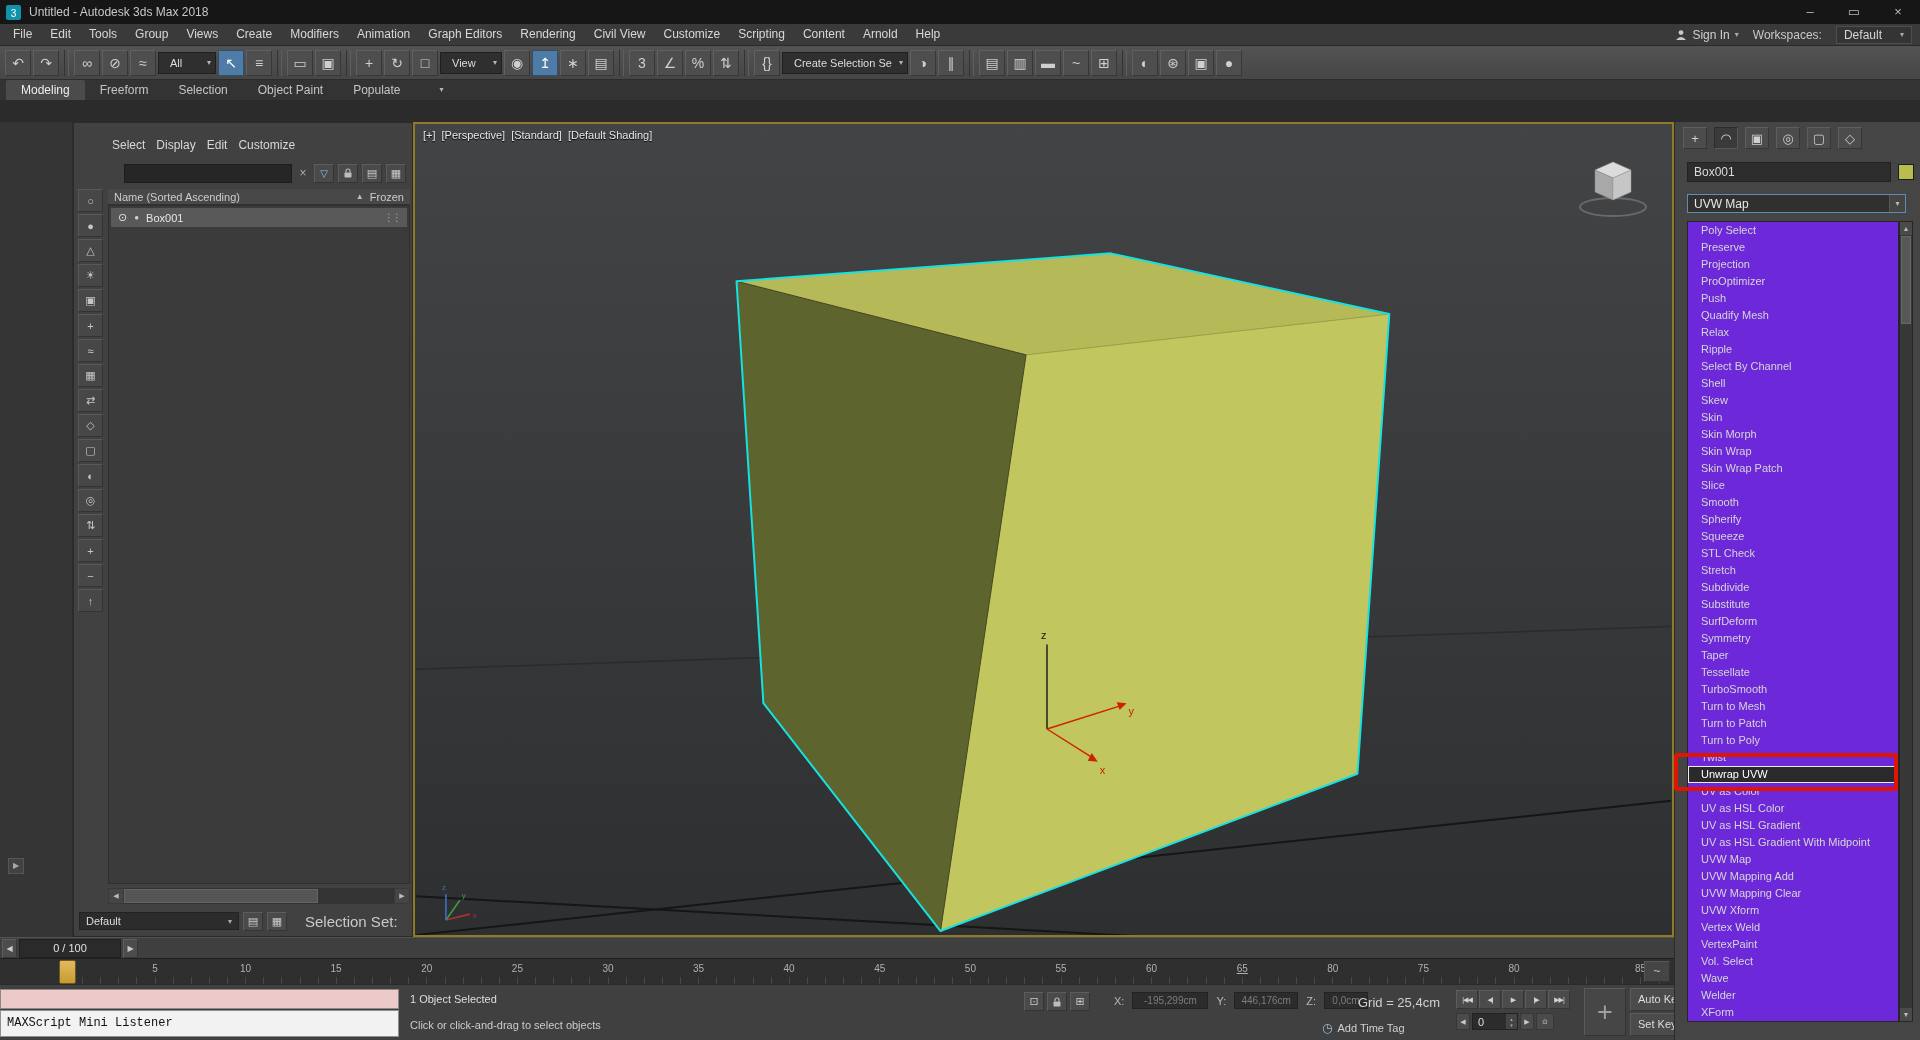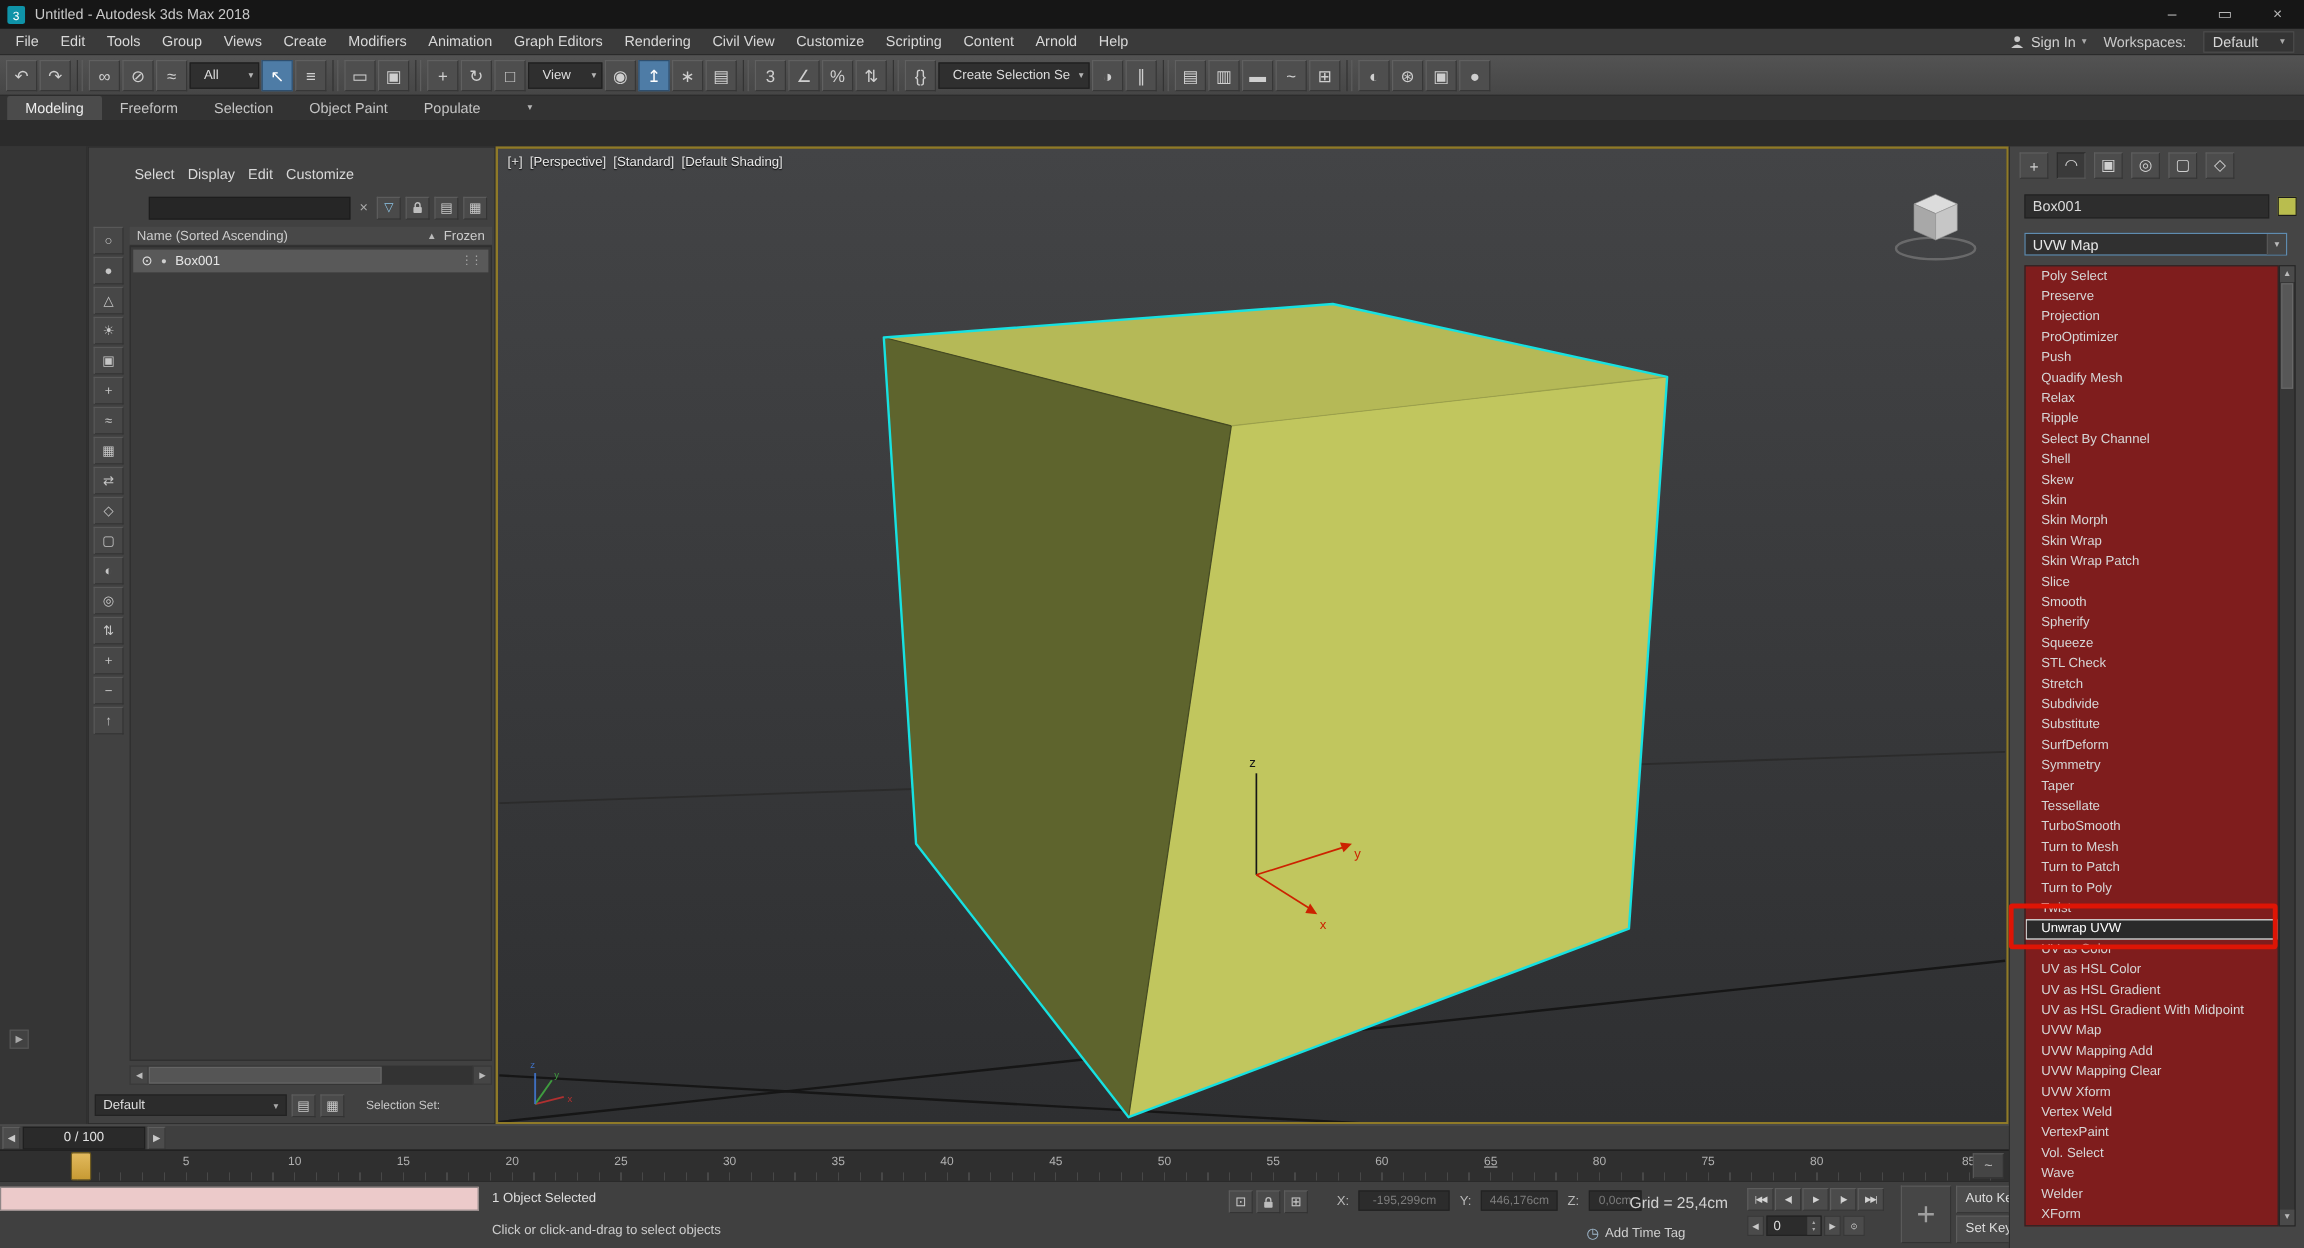--- a/index.html
+++ b/index.html
@@ -77,21 +77,21 @@
   .sicon { width:25px; height:23px; background:#474747; border:1px solid; border-color:#585858 #333 #333 #585858;
            display:flex; align-items:center; justify-content:center; font-size:11px; color:#c6c6c6; }
   .exp-hscroll { position:absolute; left:34px; right:2px; top:765px; height:16px; background:#333; display:flex; }
   .hs-btn { width:16px; background:#454545; border:1px solid #393939; font-size:7px; color:#bbb;
             display:flex; align-items:center; justify-content:center; }
   .hs-track { flex:1; position:relative; }
   .hs-thumb { position:absolute; left:0; top:1px; bottom:1px; width:72%; background:#555; border:1px solid #646464; }
   .exp-bottom { position:absolute; left:2px; right:2px; top:788px; height:20px; display:flex; align-items:center; gap:4px; padding:0 3px; }
   .exp-combo { width:160px; height:18px; background:#2c2c2c; border:1px solid #222; display:flex; align-items:center; padding:0 6px; font-size:11px; color:#ddd; }
   .exp-combo .spacer { flex:1; }
-  .sel-set-label { margin-left:14px; font-size:10px; color:#c9c9c9; }
+  .sel-set-label { margin-left:14px; font-size:15px; color:#c9c9c9; }
 
   
   .viewport { position:absolute; left:413px; top:122px; width:1261px; height:815px;
               border:2px solid #8f7a28; background:linear-gradient(#434446,#2e2f31); }
   .vp-svg { position:absolute; left:0; top:0; width:100%; height:100%; }
   .vp-label { position:absolute; left:8px; top:5px; display:flex; gap:6px; font-size:11px; color:#e8e8e8; text-shadow:0 1px 1px #000; }
   .viewcube { position:absolute; right:22px; top:26px; width:74px; height:74px; }
 
   
   .right-panel { position:absolute; left:1674px; top:122px; width:246px; height:918px; background:#454545; border-left:1px solid #2c2c2c; }
@@ -99,21 +99,21 @@
   .cp-tab { width:24px; height:22px; background:#4c4c4c; border:1px solid; border-color:#5e5e5e #363636 #363636 #5e5e5e;
             display:flex; align-items:center; justify-content:center; font-size:13px; color:#cfcfcf; }
   .cp-tab.active { background:#3a3a3a; border-color:#2c2c2c #575757 #575757 #2c2c2c; }
   .cp-name-row { position:absolute; left:12px; right:6px; top:40px; height:20px; display:flex; align-items:center; }
   .cp-name { flex:1; height:20px; background:#2d2d2d; border:1px solid #222; line-height:18px; padding-left:6px; font-size:12px; color:#dcdcdc; }
   .cp-swatch { width:16px; height:16px; margin-left:7px; background:#b9bd4e; border:1px solid #1c1c1c; }
   .cp-modfield { position:absolute; left:12px; top:72px; width:219px; height:19px; background:#303030;
                  border:1px solid #5f8cb0; display:flex; align-items:center; padding-left:6px; font-size:12px; color:#e8e8e8; }
   .cp-dd { margin-left:auto; width:16px; height:100%; background:#454545; border-left:1px solid #565656;
            text-align:center; font-size:8px; line-height:17px; color:#bbb; }
-  .mod-list { position:absolute; left:12px; top:99px; width:212px; height:801px; background:#7f1d1d; border:1px solid #262626; overflow:hidden; }
+  .mod-list { position:absolute; left:12px; top:99px; width:212px; height:801px; background:#6d28d9; border:1px solid #262626; overflow:hidden; }
   .mod-item { height:17px; line-height:17px; padding-left:13px; font-size:11px; color:#d6d6d6; white-space:nowrap; }
   .mod-item.selected { background:#2a2a2a; outline:1px solid #ececec; outline-offset:-1px; color:#fff; }
   .mod-scroll { position:absolute; left:224px; top:99px; width:14px; height:801px; background:#373737; border:1px solid #262626; }
   .sc-up,.sc-dn { position:absolute; left:0; width:100%; height:13px; background:#4a4a4a; font-size:7px; color:#bbb; text-align:center; line-height:13px; }
   .sc-up { top:0; } .sc-dn { bottom:0; }
   .sc-thumb { position:absolute; left:1px; right:1px; top:14px; height:88px; background:#575757; border:1px solid #676767; }
 
   .annotation { position:absolute; left:1674px; top:753px; width:224px; height:38px;
                 border:4px solid #de1505; border-radius:3px; z-index:40; pointer-events:none; }
 
@@ -740,20 +740,21 @@
         <span class="tick" style="left: 85.03%;">75</span>
         <span class="tick" style="left: 90.44%;">80</span>
         <span class="tick" style="left: 95.85%; margin-left: 36px;">85</span>
       </div>
     <div class="ruler-handle"></div>
     <span class="ruler-btn">~</span>
   </div>
 
   <div class="statusbar">
     <div class="listener-pink"></div>
+    <div class="listener-white">MAXScript Mini Listener</div>
     <div class="st-line1">1 Object Selected</div>
     <div class="st-line2">Click or click-and-drag to select objects</div>
     <div class="st-icons">
       <span class="sq-btn">
           <span>⊡</span>
         </span>
       <span class="sq-btn">
         <svg width="12" height="12" viewBox="0 0 12 12">
           <rect x="2.5" y="5.5" width="7" height="5" rx="0.8" fill="#bdbdbd"></rect>
           <path d="M4 5.5 V4 a2 2 0 0 1 4 0 v1.5" fill="none" stroke="#bdbdbd" stroke-width="1.2"></path>

